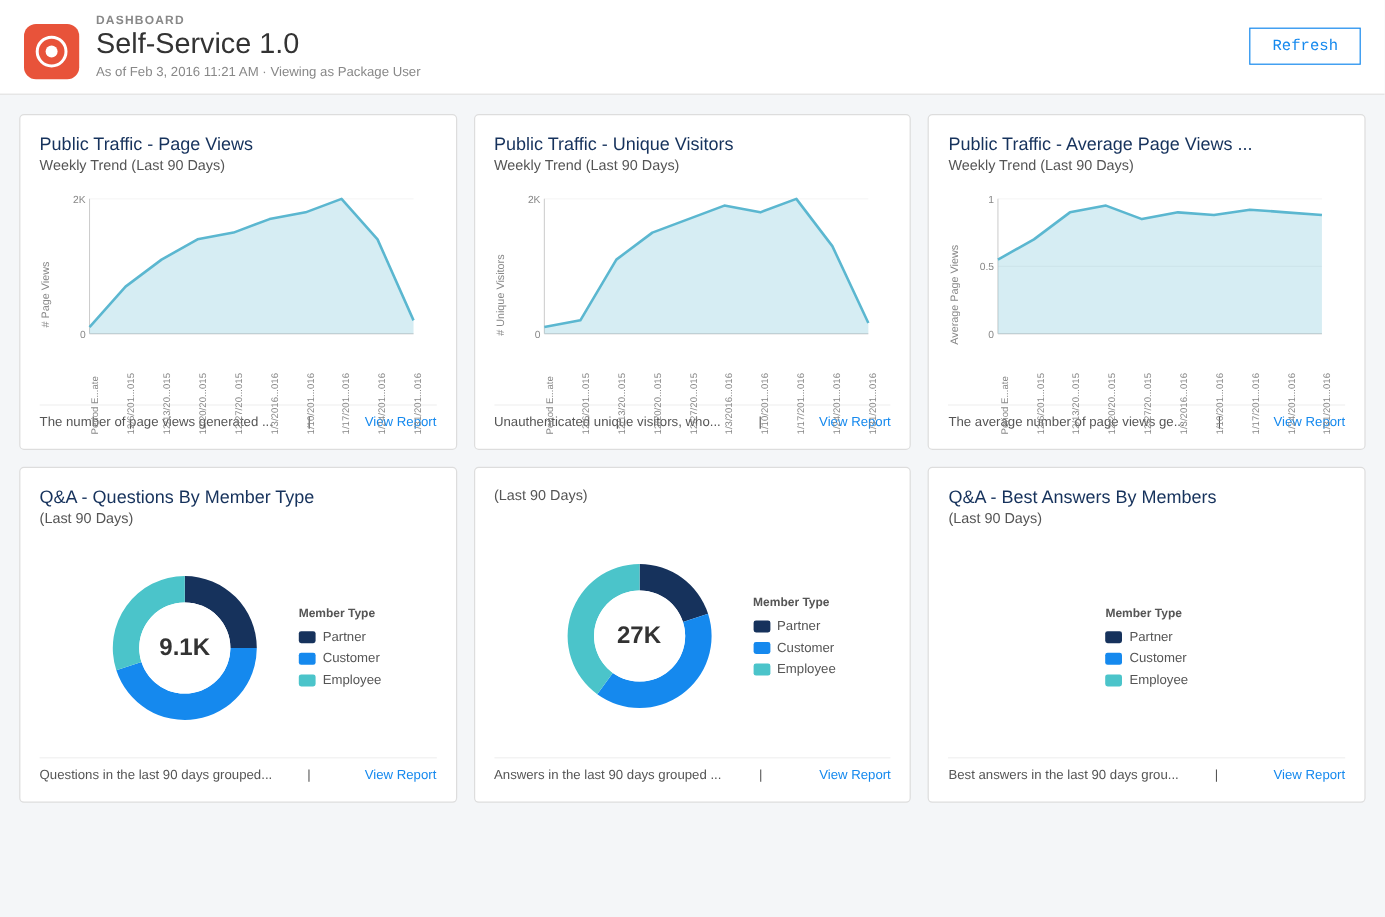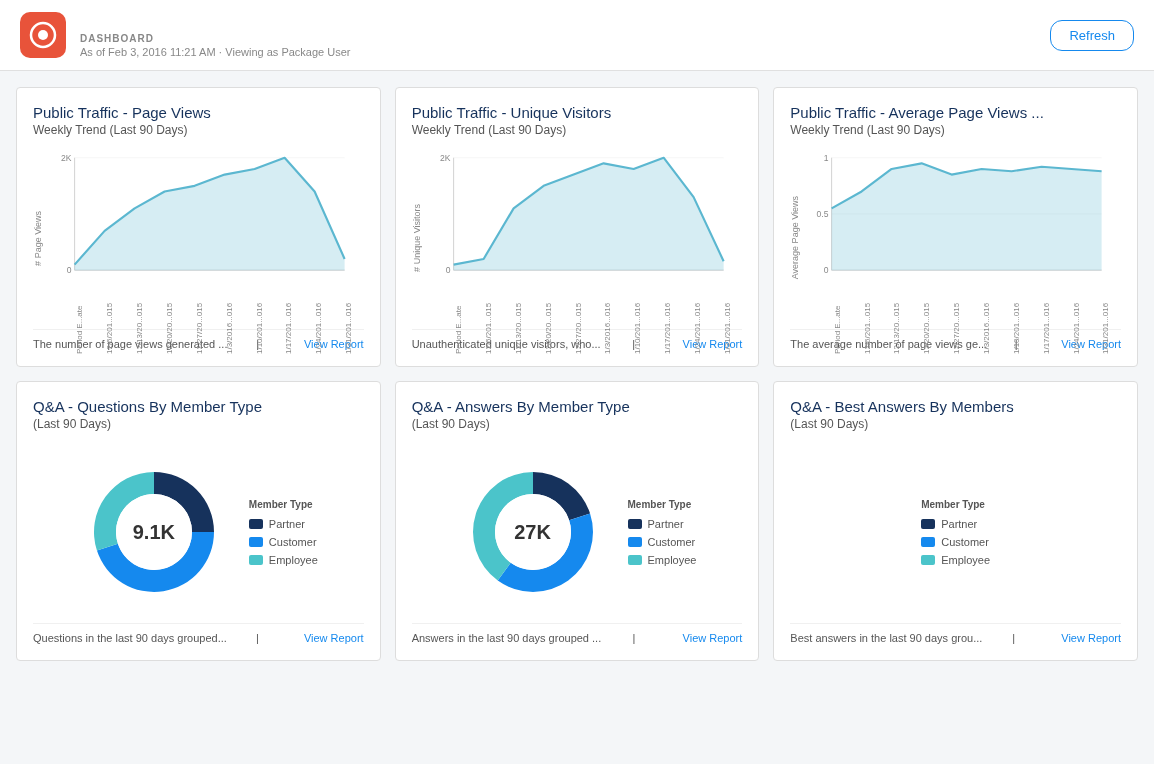--- a/index.html
+++ b/index.html
@@ -6,21 +6,21 @@
     body { font-family: 'Segoe UI', Arial, sans-serif; background: #f4f6f8; color: #333; font-size: 13px; }
 
     .header { background: #fff; padding: 12px 20px; display: flex; align-items: center; justify-content: space-between; border-bottom: 1px solid #e0e0e0; }
     .header-left { display: flex; align-items: flex-end; gap: 14px; }
     .logo { width: 46px; height: 46px; background: #e8533a; border-radius: 10px; display: flex; align-items: center; justify-content: center; }
     .logo svg { width: 28px; height: 28px; }
     .header-title { }
     .header-label { font-size: 10px; color: #888; letter-spacing: 1px; text-transform: uppercase; font-weight: 600; }
     .header-main-title { font-size: 24px; font-weight: 300; color: #333; line-height: 1.2; }
     .header-sub { font-size: 11px; color: #888; margin-top: 2px; }
-    .refresh-btn { border: 1px solid #1589ee; color: #1589ee; background: #fff; padding: 7px 18px; border-radius: 12px; cursor: pointer; font-size: 13px; }
+    .refresh-btn { border: 1px solid #1589ee; color: #1589ee; background: #fff; padding: 7px 18px; border-radius: 0; cursor: pointer; font-size: 13px; font-family: Liberation Mono, monospace; }
 
     .dashboard { padding: 16px; display: grid; grid-template-columns: repeat(3, 1fr); gap: 14px; }
 
     .card { background: #fff; border: 1px solid #ddd; border-radius: 4px; padding: 16px; display: flex; flex-direction: column; min-height: 280px; }
     .card-title { font-size: 15px; font-weight: 500; color: #16325c; margin-bottom: 2px; }
     .card-subtitle { font-size: 12px; color: #555; margin-bottom: 10px; }
     .card-footer { margin-top: auto; padding-top: 8px; font-size: 11px; color: #555; border-top: 1px solid #f0f0f0; display: flex; align-items: center; gap: 4px; justify-content: space-between; }
     .view-report-link { color: #1589ee; cursor: pointer; text-decoration: none; white-space: nowrap; margin-left: 16px; }
 
     
@@ -46,20 +46,21 @@
 <header class="header">
   <div class="header-left">
     <div class="logo">
       <svg viewBox="0 0 28 28" fill="none">
         <circle cx="14" cy="14" r="12" stroke="white" stroke-width="2.5"></circle>
         <circle cx="14" cy="14" r="5" fill="white"></circle>
       </svg>
     </div>
     <div class="header-title">
       <div class="header-label">DASHBOARD</div>
+      <div class="header-main-title">Self-Service 1.0</div>
       <div class="header-sub">As of Feb 3, 2016 11:21 AM · Viewing as Package User</div>
     </div>
   </div>
   <button class="refresh-btn">Refresh</button>
 </header>
 
 <div class="dashboard" id="dashboard-grid">
 <div class="card">
       <div class="card-title">Public Traffic - Page Views</div>
       <div class="card-subtitle">Weekly Trend (Last 90 Days)</div>
@@ -193,21 +194,20 @@
           </div>
         </div>
       </div>
       <div class="card-footer">
         <span>Questions in the last 90 days grouped...</span>
         <span> | </span>
         <a class="view-report-link" href="#">View Report</a>
       </div>
     </div>
     <div class="card">
-      <div class="card-title">Q&amp;A - Answers By Member Type</div>
       <div class="card-subtitle">(Last 90 Days)</div>
       <div class="donut-section">
         <div class="donut-wrap"><svg viewBox="0 0 150 150" width="150" height="150">
             <path d="M75,37 L75,15 A60,60 0 0,1 132.06339097770922,56.45898033750316 L111.14014761921584,63.257354213751995 A38,38 0 0,0 75,37" fill="#16325c"></path>
             <path d="M111.14014761921584,63.257354213751995 L132.06339097770922,56.45898033750316 A60,60 0 0,1 39.73288486245162,123.54101966249685 L52.66416041288603,105.742645786248 A38,38 0 0,0 111.14014761921584,63.257354213751995" fill="#1589ee"></path>
             <path d="M52.66416041288603,105.742645786248 L39.73288486245162,123.54101966249685 A60,60 0 0,1 74.99999999999999,15 L75,37 A38,38 0 0,0 52.66416041288603,105.742645786248" fill="#4bc4ca"></path>
             <circle cx="75" cy="75" r="38" fill="white"></circle>
           </svg><div class="donut-center">27K</div></div>
         <div class="legend">
           <div class="legend-title">Member Type</div>

